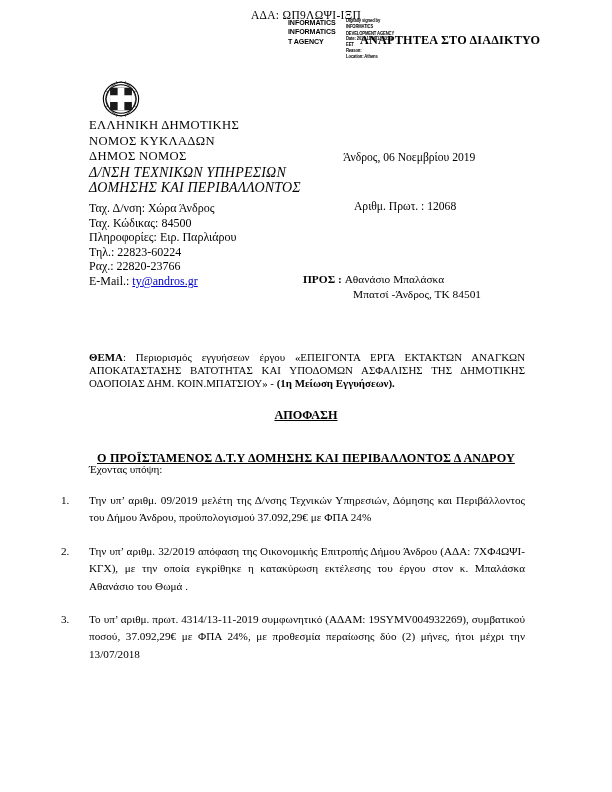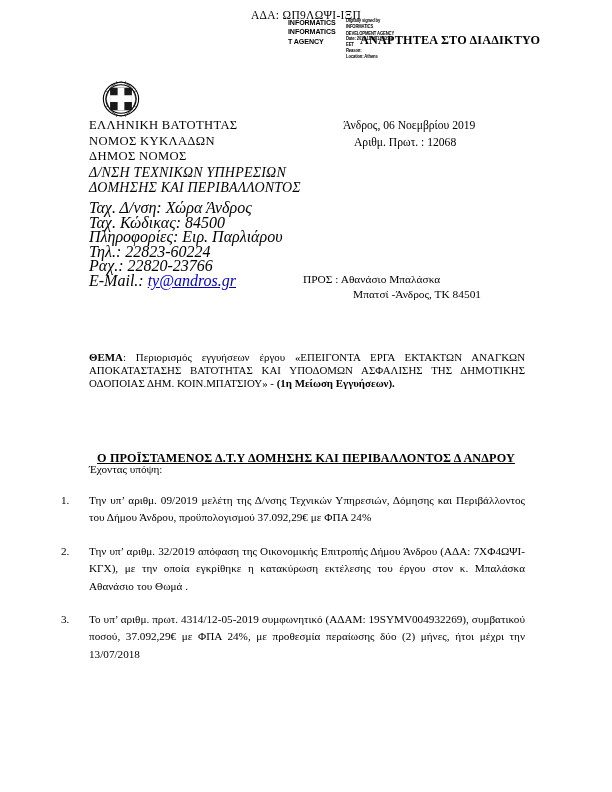--- a/index.html
+++ b/index.html
@@ -104,47 +104,46 @@
   }
 
   
   .datebox {
     position: absolute;
     left: 343px;
     top: 118px;
     font-size: 11.6px;
     line-height: 16.6px;
   }
-  .datebox .ln { white-space: nowrap; }
+  .datebox .ln { white-space: nowrap; margin-top: 32px; }
   .datebox .ln2 { padding-left: 11px; }
 
   
   .addr {
     position: absolute;
     left: 89px;
     top: 201px;
-    font-size: 16px;
+    font-size: 12px;
     line-height: 14.6px;
-    font-style: italic;
   }
   .addr .ln { white-space: nowrap; }
   .addr a {
     color: #0000cc;
     text-decoration: underline;
   }
 
   
   .pros {
     position: absolute;
     left: 303px;
     top: 272px;
     font-size: 11.4px;
     line-height: 15.4px;
   }
-  .pros .lbl { font-weight: 400; }
+  .pros .lbl { font-weight: 700; }
   .pros .ln { white-space: nowrap; }
   .pros .ln2 { padding-left: 50px; }
 
   
   .thema {
     position: absolute;
     left: 89px;
     top: 351px;
     width: 436px;
     font-size: 10.9px;
@@ -268,21 +267,21 @@
       </g>
       <path d="M22 24 h56 v52 h-56 z" fill="#000" stroke="none" transform="translate(0,0)" opacity="0"></path>
       <g>
         <path d="M24 23 L76 23 L76 77 L24 77 Z" fill="#1a1a1a"></path>
         <path d="M42 23 L58 23 L58 41 L76 41 L76 57 L58 57 L58 77 L42 77 L42 57 L24 57 L24 41 L42 41 Z" fill="#ffffff"></path>
       </g>
     </svg>
   </div>
 
   <div class="letterhead">
-    <div class="ln">ΕΛΛΗΝΙΚΗ ΒΑΤΟΤΗΤΑΣ</div>
+    <div class="ln">ΕΛΛΗΝΙΚΗ ΔΗΜΟΤΙΚΗΣ</div>
     <div class="ln">ΝΟΜΟΣ  ΚΥΚΛΑΔΩΝ</div>
     <div class="ln">ΔΗΜΟΣ  ΝΟΜΟΣ</div>
     <div class="ln it">Δ/ΝΣΗ ΤΕΧΝΙΚΩΝ ΥΠΗΡΕΣΙΩΝ</div>
     <div class="ln it">ΔΟΜΗΣΗΣ ΚΑΙ ΠΕΡΙΒΑΛΛΟΝΤΟΣ</div>
   </div>
 
   <div class="datebox">
     <div class="ln">Άνδρος, 06 Νοεμβρίου 2019</div>
     <div class="ln ln2">Αριθμ. Πρωτ. : 12068</div>
   </div>
@@ -296,32 +295,33 @@
     <div class="ln"><span>E-Mail.: </span><a href="#">ty@andros.gr</a></div>
   </div>
 
   <div class="pros">
     <div class="ln"><span class="lbl">ΠΡΟΣ : </span><span>Αθανάσιο Μπαλάσκα</span></div>
     <div class="ln ln2">Μπατσί -Άνδρος, ΤΚ 84501</div>
   </div>
 
   <div class="thema"><b>ΘΕΜΑ</b><span>:  </span><span>Περιορισμός εγγυήσεων έργου «ΕΠΕΙΓΟΝΤΑ ΕΡΓΑ ΕΚΤΑΚΤΩΝ ΑΝΑΓΚΩΝ ΑΠΟΚΑΤΑΣΤΑΣΗΣ ΒΑΤΟΤΗΤΑΣ  ΚΑΙ ΥΠΟΔΟΜΩΝ ΑΣΦΑΛΙΣΗΣ  ΤΗΣ ΔΗΜΟΤΙΚΗΣ ΟΔΟΠΟΙΑΣ  ΔΗΜ. ΚΟΙΝ.ΜΠΑΤΣΙΟΥ» - </span><b>(1η Μείωση Εγγυήσεων).</b></div>
 
+  <div class="apofasi"><span>ΑΠΟΦΑΣΗ</span></div>
   <div class="apofasi2"><span>Ο  ΠΡΟΪΣΤΑΜΕΝΟΣ Δ.Τ.Υ ΔΟΜΗΣΗΣ ΚΑΙ  ΠΕΡΙΒΑΛΛΟΝΤΟΣ  Δ ΑΝΔΡΟΥ</span></div>
 
   <div class="exontas">Έχοντας υπόψη:</div>
 
   <div class="olist">
     <div class="oitem">
       <div class="onum">1.</div>
       <div class="otext">Την υπ’ αριθμ. 09/2019 μελέτη της Δ/νσης Τεχνικών Υπηρεσιών, Δόμησης και Περιβάλλοντος του Δήμου Άνδρου, προϋπολογισμού 37.092,29€ με ΦΠΑ 24%</div>
     </div>
     <div class="oitem">
       <div class="onum">2.</div>
       <div class="otext">Την  υπ’ αριθμ. 32/2019 απόφαση της Οικονομικής Επιτροπής Δήμου Άνδρου (ΑΔΑ: 7ΧΦ4ΩΨΙ-ΚΓΧ), με την οποία εγκρίθηκε η κατακύρωση   εκτέλεσης του έργου στον κ. Μπαλάσκα Αθανάσιο του Θωμά .</div>
     </div>
     <div class="oitem">
       <div class="onum">3.</div>
-      <div class="otext">Το υπ’ αριθμ. πρωτ.  4314/12-05-2019  συμφωνητικό  (ΑΔΑΜ:  19SYMV004932269), συμβατικού ποσού, 37.092,29€  με ΦΠΑ 24%, με προθεσμία περαίωσης δύο (2) μήνες, ήτοι μέχρι την 13/07/2018</div>
+      <div class="otext">Το υπ’ αριθμ. πρωτ.  4314/13-11-2019  συμφωνητικό  (ΑΔΑΜ:  19SYMV004932269), συμβατικού ποσού, 37.092,29€  με ΦΠΑ 24%, με προθεσμία περαίωσης δύο (2) μήνες, ήτοι μέχρι την 13/07/2018</div>
     </div>
   </div>
 
 </div>
 
 </body></html>

